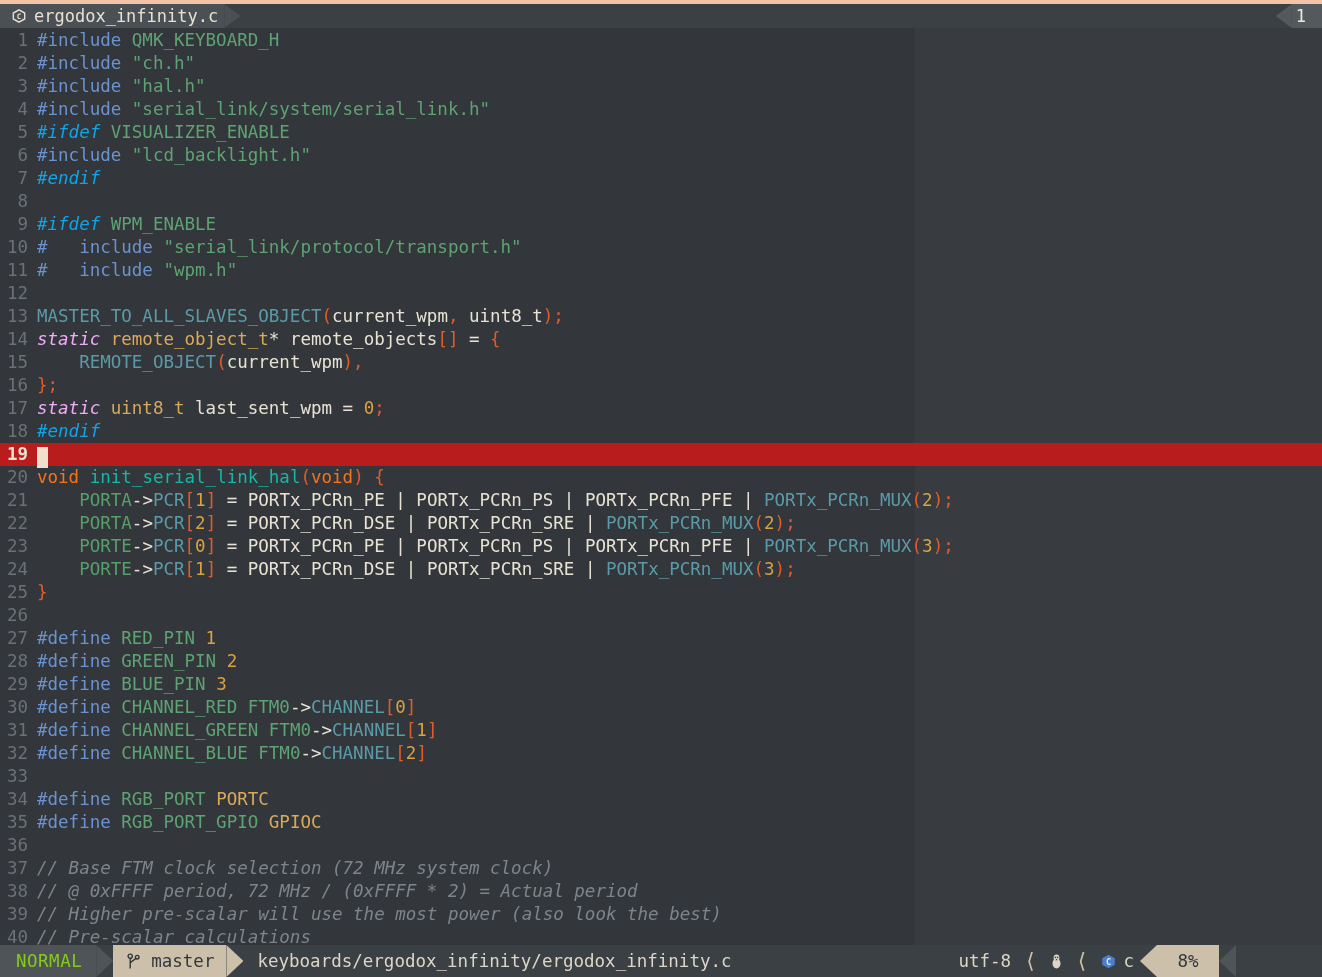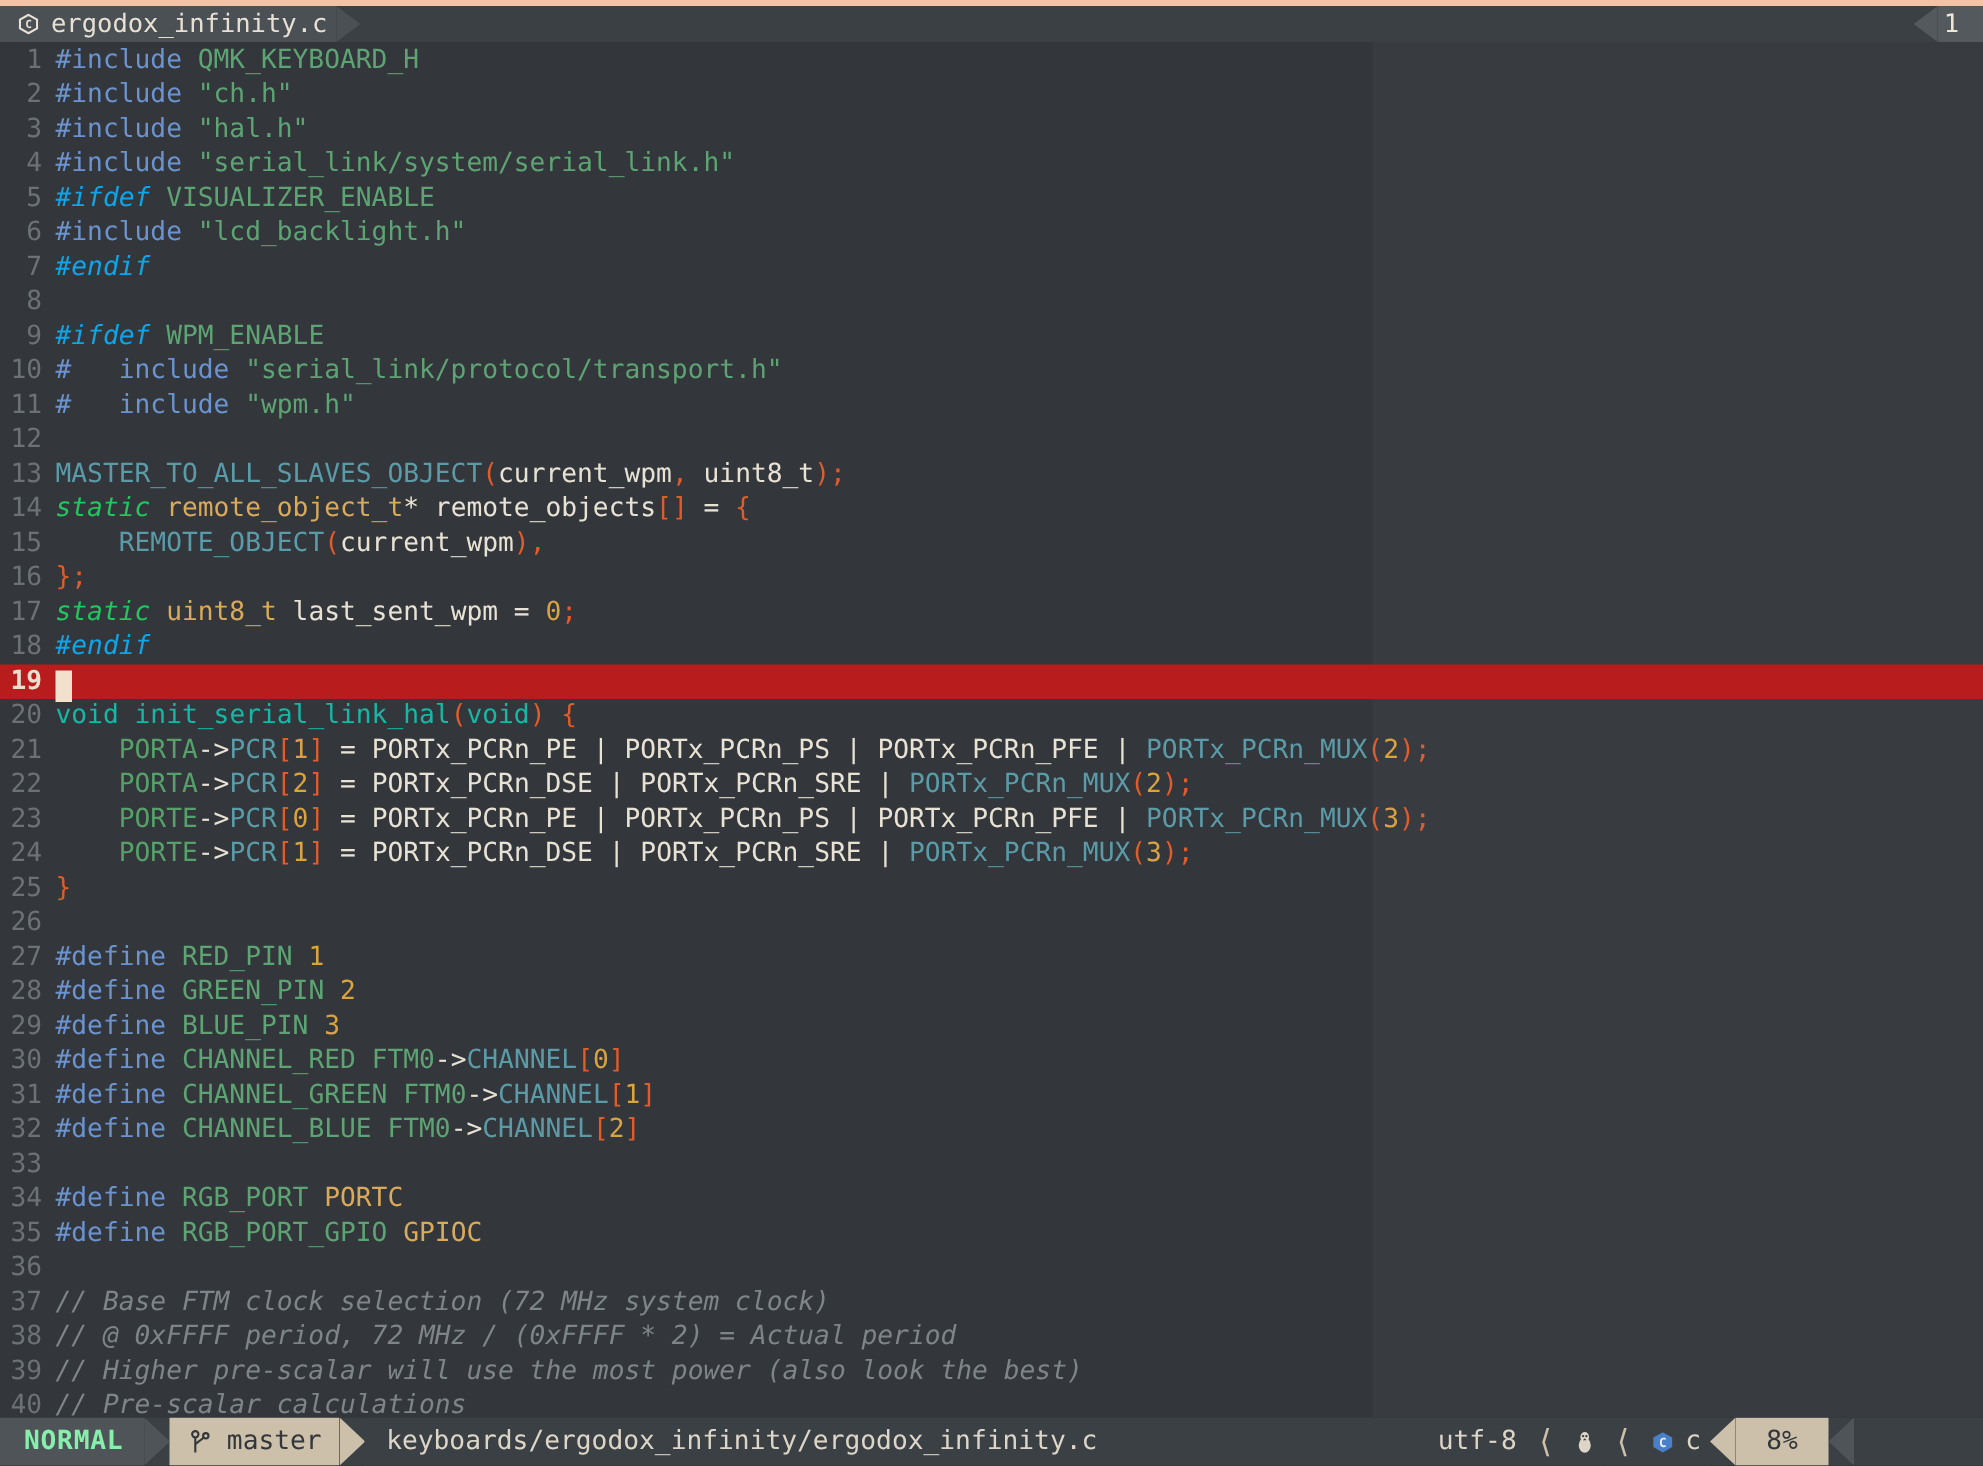--- a/index.html
+++ b/index.html
@@ -67,45 +67,44 @@
   }
   .row.cur .ln{ color:#e8dfcf; font-weight:bold; }
   .code{ flex:1 1 auto; color:#e8e2d4; }
 
   
   .pp    { color:#6b93d0; }      
   .ppi   { color:#0ea5e9; font-style:italic; } 
   .str   { color:#5ea373; }      
   .ident { color:#e8e2d4; }
   .type  { color:#d9a95c; }      
-  .kw    { color:#22c55e; font-style:italic; } 
-  .kwn   { color:#14b8a6; }      
+  .kw    { color:#f0abfc; font-style:italic; } 
+  .kwn   { color:#f97316; }      
   .fn    { color:#14b8a6; }      
   .cy    { color:#5b9ba8; }
   .gr    { color:#56a06a; }      
   .num   { color:#d9a340; }      
   .punc  { color:#e05c2b; }      
   .op    { color:#e8e2d4; }
   .com   { color:#7e858a; font-style:italic; }
   .cursor{
     background:#f0e0cc; color:#33373b;
     display:inline-block; width:10.6px; height:21px;
     vertical-align:-4px;
   }
 
   
   .statusline{
     flex:0 0 32px; height:32px; background:#3b4044;
     display:flex; align-items:stretch; font-size:17.5px;
   }
   .sl-mode{
-    background:#4e5458; color:#86efac;
+    background:#4e5458; color:#84cc16;
     display:flex; align-items:center; padding:0 14px 0 16px;
     letter-spacing:0.5px;
-    font-weight:bold;
   }
   .sep-r-dark{
     width:17px; flex:0 0 17px; background:#4e5458;
     clip-path:polygon(0 0,0 100%,100% 50%);
   }
   .sl-branch{
     background:#ccc0ab; color:#33373b;
     display:flex; align-items:center; gap:11px; padding:0 12px 0 14px;
   }
   .sep-r-tan{

